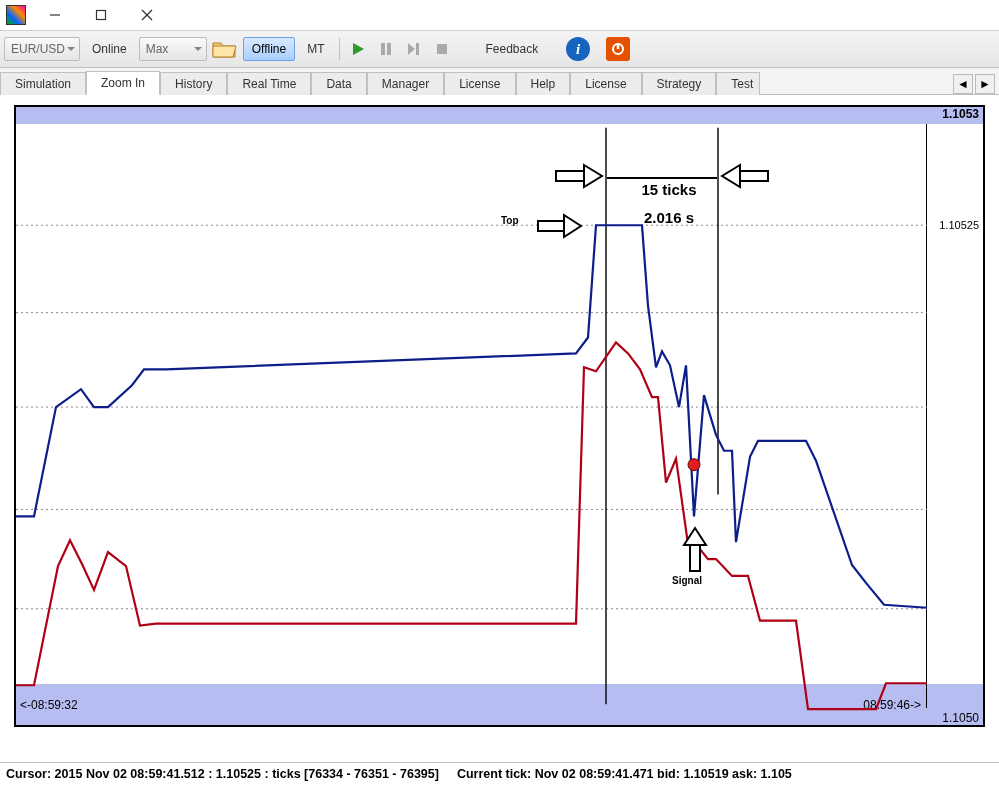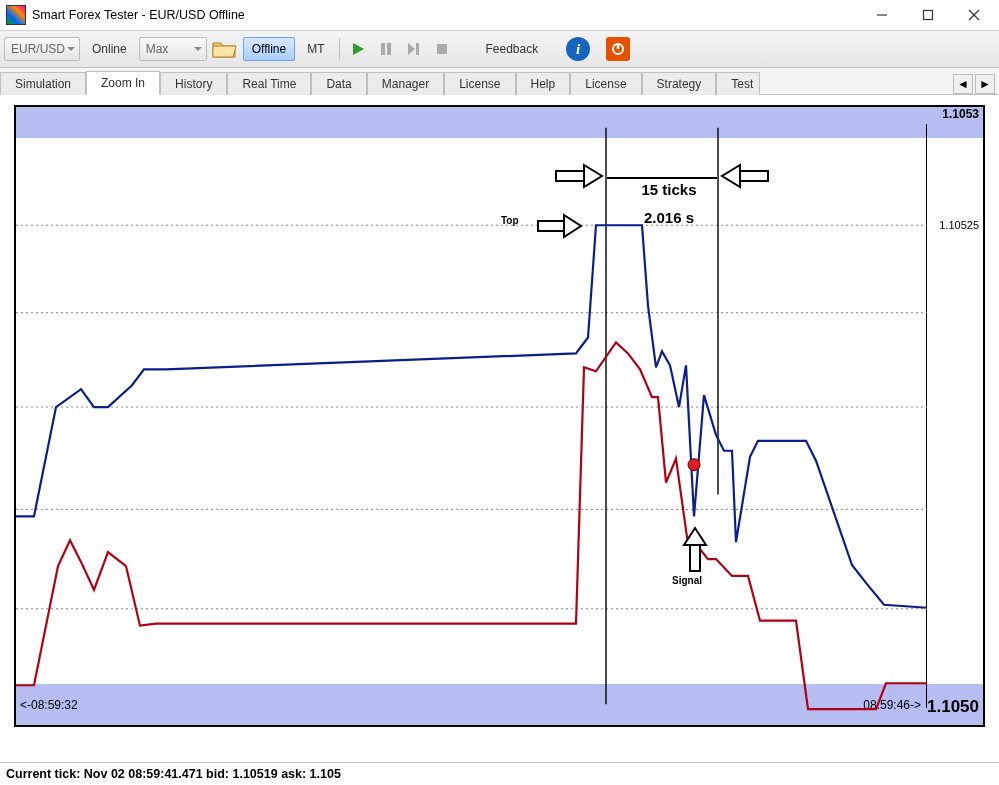--- a/index.html
+++ b/index.html
@@ -143,35 +143,35 @@
   margin: 4px 4px 0 4px;
 }
 .chart-border {
   position:absolute;
   left:10px; right:10px; top:6px; bottom:28px;
   border: 2px solid #000;
   background:#fff;
 }
 .top-strip {
   position:absolute;
-  left:0; right:0; top:0; height:31px;
+  left:0; right:0; top:0; height:17px;
   background:#b6bdf1;
 }
 .y-high {
   position:absolute; right:4px; top:0; font-size:12px; font-weight:bold;
 }
 .bottom-strip {
   position:absolute;
   left:0; right:0; bottom:0; height:17px;
   background:#b6bdf1;
   display:flex; justify-content:space-between; align-items:center;
   padding:12px 4px; font-size:12px;
 }
 .y-low {
-  position:absolute; right:4px; bottom:8px; font-size:17px; font-weight:bold;
+  position:absolute; right:4px; bottom:0; font-size:12px; font-weight:normal;
 }
 .y-axis-line {
   position:absolute; right:56px; top:17px; bottom:17px;
   border-left:1px solid #000;
 }
 .y-mid {
   position:absolute; right:4px; font-size:11px; color:#000;
 }
 svg.chart-svg {
   position:absolute; left:0; top:0; width:100%; height:100%;
@@ -203,21 +203,20 @@
   font-weight:bold;
   gap: 18px;
   background:#fff;
 }
 </style>
 </head>
 <body>
 
 <div class="title-bar">
   <div class="title-icon"></div>
-  <div class="title-text">Smart Forex Tester - EUR/USD Offline</div>
   <div class="win-btns">
     <div class="win-btn">
       <svg width="12" height="12">
           <line x1="1" y1="6" x2="11" y2="6" stroke-width="1.2"></line>
         </svg>
     </div>
     <div class="win-btn">
       <svg width="12" height="12">
           <rect x="1.5" y="1.5" width="9" height="9" fill="none" stroke-width="1.2"></rect>
         </svg>
@@ -375,14 +374,15 @@
       <svg width="28" height="48">
           <polygon points="3,20 14,3 25,20" fill="#fff" stroke="#000" stroke-width="2"></polygon>
           <rect x="9" y="20" width="10" height="26" fill="#fff" stroke="#000" stroke-width="2"></rect>
         </svg>
     </div>
     <div class="annot-label" style="left:656px; top:468px">Signal</div>
   </div>
 </div>
 
 <div class="status-bar">
+  <span>Cursor: 2015 Nov 02 08:59:41.512 : 1.10525 :  ticks [76334 - 76351 - 76395]</span>
   <span>Current tick: Nov 02 08:59:41.471 bid: 1.10519 ask: 1.105</span>
 </div>
 
 </body></html>

